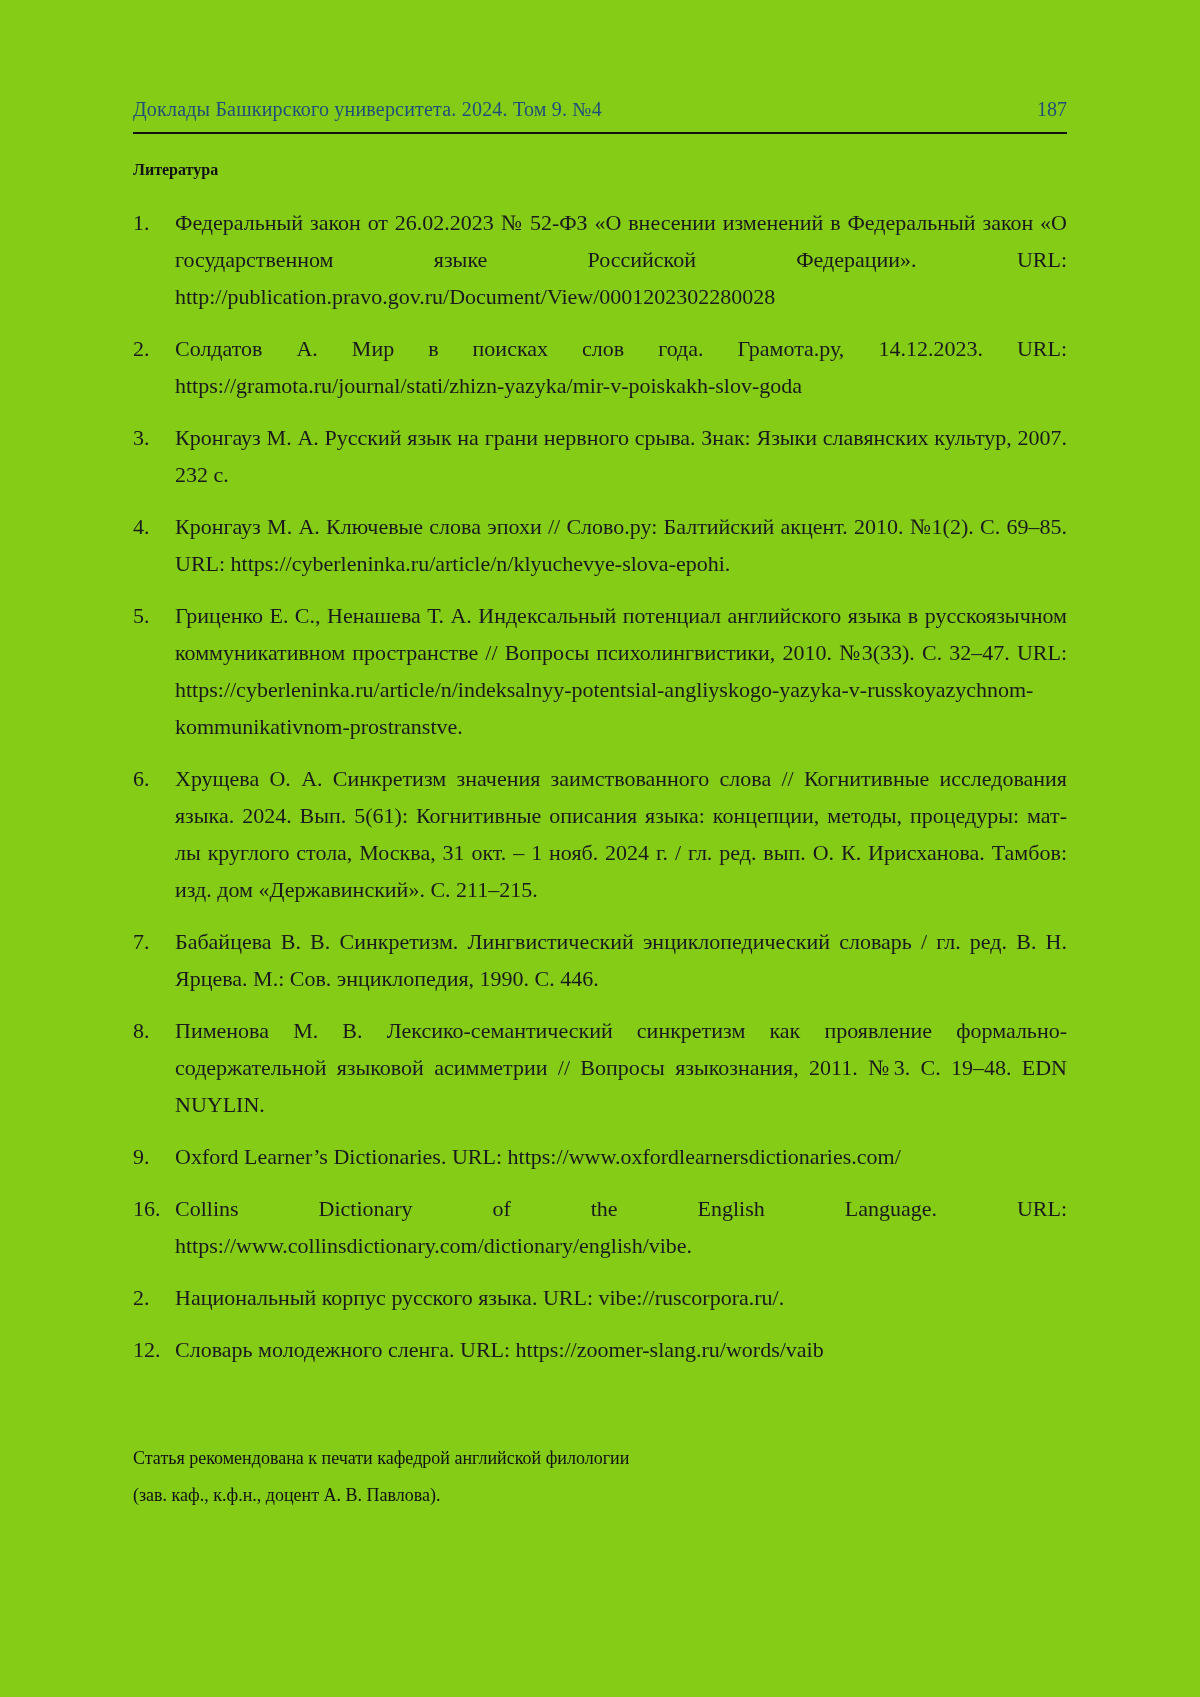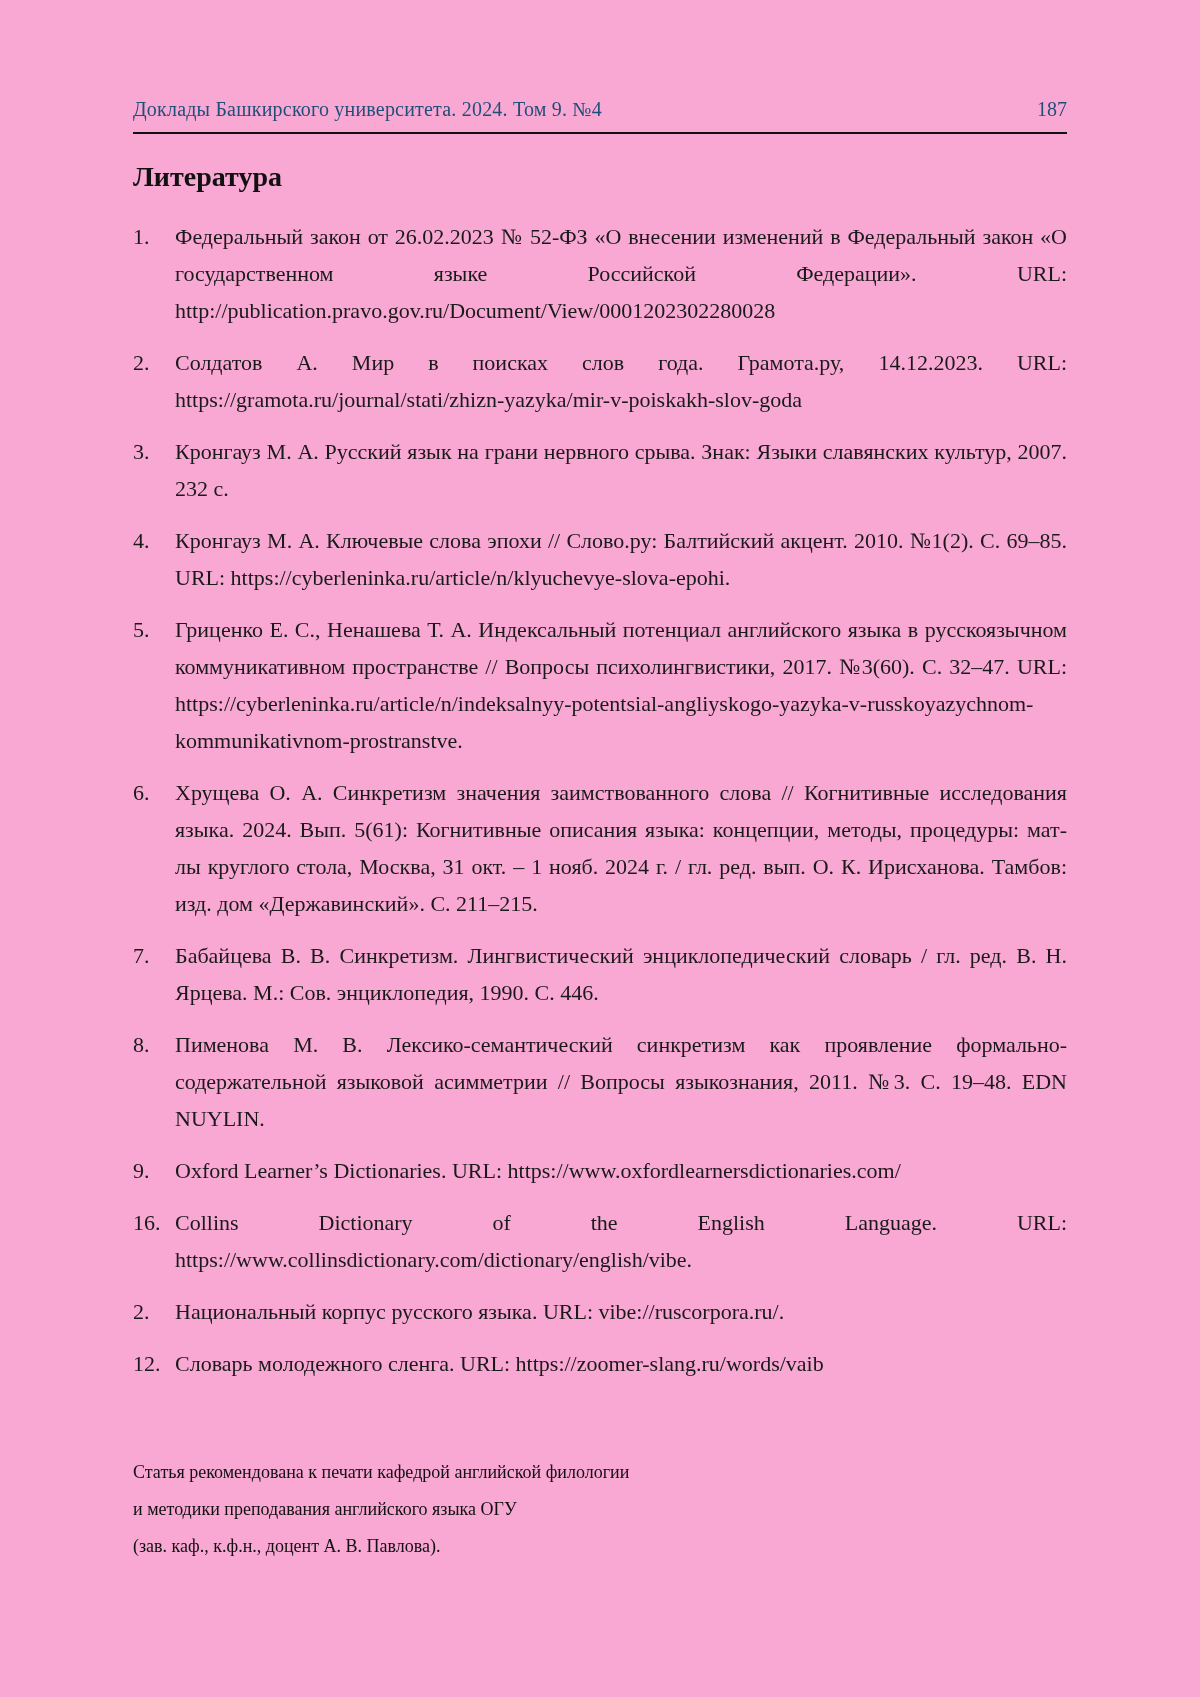--- a/index.html
+++ b/index.html
@@ -2,40 +2,40 @@
 <html><head>
 <meta charset="utf-8">
 <style>
   * { margin: 0; padding: 0; box-sizing: border-box; }
   html, body { background: #ffffff; }
   .page {
     position: relative;
     width: 1200px;
     height: 1697px;
     margin: 0 auto;
-    background: #f9a8d4;
+    background: #84cc16;
     padding: 98px 133px 60px 133px;
     font-family: "Liberation Serif", "DejaVu Serif", serif;
     color: #1a1a1a;
     overflow: hidden;
   }
   .page-header {
     display: flex;
     justify-content: space-between;
     align-items: baseline;
     color: #1f4e79;
     font-size: 20px;
     padding-bottom: 11px;
     border-bottom: 2px solid #111111;
   }
   .page-header .journal { letter-spacing: 0.2px; }
   .page-header .page-num { font-size: 20px; }
   .section-title {
     margin-top: 27px;
-    font-size: 28px;
+    font-size: 16px;
     font-weight: bold;
     color: #111111;
   }
   .ref-list {
     margin-top: 25px;
   }
   .ref-item {
     display: flex;
     align-items: flex-start;
     font-size: 22px;
@@ -83,21 +83,21 @@
       <div class="ref-item">
       <span class="ref-num">3.</span>
       <span class="ref-text">Кронгауз М. А. Русский язык на грани нервного срыва. Знак: Языки славянских культур, 2007. 232 с.</span>
     </div>
       <div class="ref-item">
       <span class="ref-num">4.</span>
       <span class="ref-text">Кронгауз М. А. Ключевые слова эпохи // Слово.ру: Балтийский акцент. 2010. №1(2). С. 69–85. URL: https://cyberleninka.ru/article/n/klyuchevye-slova-epohi.</span>
     </div>
       <div class="ref-item">
       <span class="ref-num">5.</span>
-      <span class="ref-text">Гриценко Е. С., Ненашева Т. А. Индексальный потенциал английского языка в русскоязычном коммуникативном пространстве // Вопросы психолингвистики, 2017. №3(60). С. 32–47. URL: https://cyberleninka.ru/article/n/indeksalnyy-potentsial-angliyskogo-yazyka-v-russkoyazychnom-kommunikativnom-prostranstve.</span>
+      <span class="ref-text">Гриценко Е. С., Ненашева Т. А. Индексальный потенциал английского языка в русскоязычном коммуникативном пространстве // Вопросы психолингвистики, 2010. №3(33). С. 32–47. URL: https://cyberleninka.ru/article/n/indeksalnyy-potentsial-angliyskogo-yazyka-v-russkoyazychnom-kommunikativnom-prostranstve.</span>
     </div>
       <div class="ref-item">
       <span class="ref-num">6.</span>
       <span class="ref-text">Хрущева О. А. Синкретизм значения заимствованного слова // Когнитивные исследования языка. 2024. Вып. 5(61): Когнитивные описания языка: концепции, методы, процедуры: мат-лы круглого стола, Москва, 31 окт. – 1 нояб. 2024 г. / гл. ред. вып. О. К. Ирисханова. Тамбов: изд. дом «Державинский». С. 211–215.</span>
     </div>
       <div class="ref-item">
       <span class="ref-num">7.</span>
       <span class="ref-text">Бабайцева В. В. Синкретизм. Лингвистический энциклопедический словарь / гл. ред. В. Н. Ярцева. М.: Сов. энциклопедия, 1990. С. 446.</span>
     </div>
       <div class="ref-item">
@@ -117,17 +117,16 @@
       <span class="ref-text">Национальный корпус русского языка. URL: vibe://ruscorpora.ru/.</span>
     </div>
       <div class="ref-item">
       <span class="ref-num">12.</span>
       <span class="ref-text">Словарь молодежного сленга. URL: https://zoomer-slang.ru/words/vaib</span>
     </div>
     </div>
 
   <div class="footer-note">
     <p>Статья рекомендована к печати кафедрой английской филологии</p>
-    <p>и методики преподавания английского языка ОГУ</p>
     <p>(зав. каф., к.ф.н., доцент А. В. Павлова).</p>
   </div>
 
 </div>
 
 </body></html>

